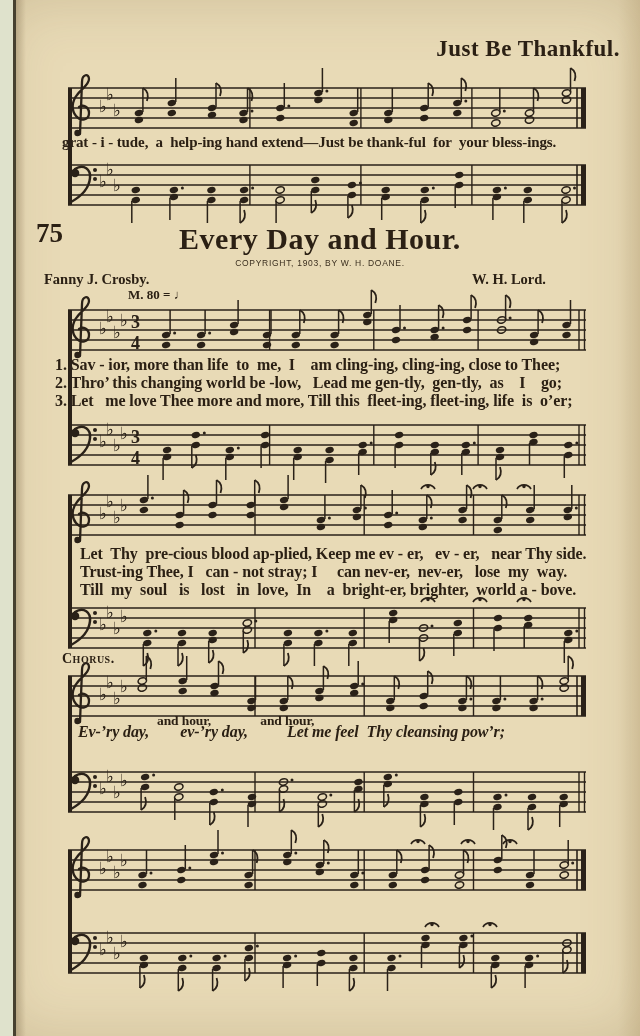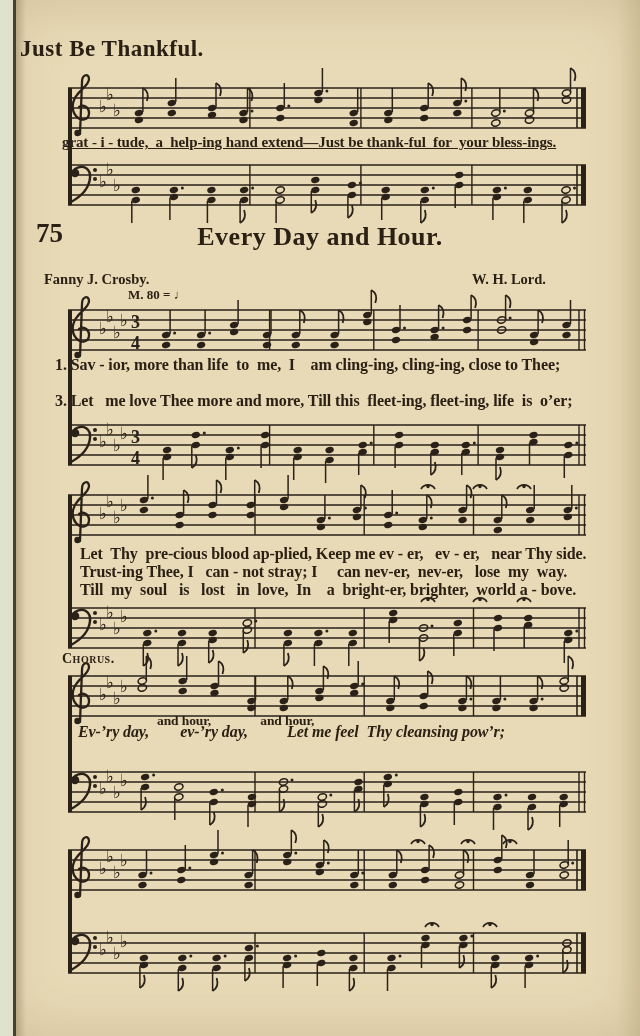--- a/index.html
+++ b/index.html
@@ -11,31 +11,31 @@
     color:#2b2014;
   }
   .edge-strip{position:absolute;left:0;top:0;width:13px;height:1036px;background:#dfe2cc;}
   .edge-line{position:absolute;left:13px;top:0;width:3px;height:1036px;background:#46402f;}
   .edge-shadow{position:absolute;left:16px;top:0;width:10px;height:1036px;
     background:linear-gradient(to right, rgba(90,70,40,.28), rgba(90,70,40,0));}
   .right-shade{position:absolute;right:0;top:0;width:22px;height:1036px;
     background:linear-gradient(to left, rgba(150,120,70,.18), rgba(150,120,70,0));}
 
   .t{position:absolute;white-space:pre;}
-  .prev-title{left:20px;top:36px;width:600px;text-align:left;font-size:23px;font-weight:bold;letter-spacing:.5px;}
+  .prev-title{left:20px;top:36px;width:600px;text-align:right;font-size:23px;font-weight:bold;letter-spacing:.5px;}
   .hymn-number{left:36px;top:218px;font-size:27px;font-weight:bold;}
-  .hymn-title{left:20px;top:222px;width:600px;text-align:center;font-size:26px;font-weight:bold;letter-spacing:.5px;}
+  .hymn-title{left:20px;top:222px;width:600px;text-align:center;font-size:30px;font-weight:bold;letter-spacing:.5px;}
   .copyright{left:20px;top:258px;width:600px;text-align:center;
     font-family:"Liberation Sans",sans-serif;font-size:8.5px;letter-spacing:.7px;color:#3a2e1e;}
   .lyricist{left:44px;top:271px;font-size:14.5px;font-weight:bold;}
   .composer{left:472px;top:271px;font-size:14.5px;font-weight:bold;}
   .tempo{left:84px;top:287px;font-size:13px;font-weight:bold;font-family:"Liberation Serif","DejaVu Sans",serif;margin-left:44px;}
 
   .lyric{font-weight:bold;font-size:16px;letter-spacing:-.1px;}
-  .top-lyric{left:62px;top:134px;font-size:15px;text-decoration:underline;}
+  .top-lyric{left:62px;top:134px;font-size:15px;}
   .v1{left:55px;top:356px;} .v2{left:55px;top:374px;} .v3{left:55px;top:392px;}
   .c1{left:80px;top:545px;} .c2{left:80px;top:563px;} .c3{left:80px;top:581px;}
   .chorus-label{left:62px;top:651px;font-size:14px;font-weight:bold;font-variant:small-caps;letter-spacing:.5px;}
   .chorus-line{left:78px;top:723px;font-style:italic;}
   .chorus-echo{left:157px;top:713px;font-size:13.5px;}
   .final-line{left:76px;top:902px;color:#4a3c28;}
 
   .staff{position:absolute;left:66px;width:524px;height:88px;}
   .connector{position:absolute;left:68px;width:4px;background:#2a2118;}
 </style>
@@ -187,20 +187,21 @@
         <line x1="496" y1="58" x2="496" y2="80" stroke="#2a2118" stroke-width="1.5"></line>
         <path d="M496,80 q7,-4 4,-13" fill="none" stroke="#2a2118" stroke-width="1.8"></path>
         <circle cx="508.5" cy="45" r="1.5" fill="#2a2118"></circle>
         <line x1="511" y1="22" x2="511" y2="62" stroke="#2a2118" stroke-width="1.6"></line>
           <rect x="515" y="22" width="5" height="40" fill="#2a2118"></rect>
       </svg></div>
   <div class="connector" style="top:88px;height:117px"></div>
 
   <div class="t hymn-number">75</div>
   <div class="t hymn-title">Every Day and Hour.</div>
+  <div class="t copyright">COPYRIGHT, 1903, BY W. H. DOANE.</div>
   <div class="t lyricist">Fanny J. Crosby.</div>
   <div class="t composer">W. H. Lord.</div>
   <div class="t tempo">M. 80 = ♩</div>
 
   <div class="staff" style="top:288px"><svg viewBox="0 0 524 88" width="524" height="88" xmlns="http://www.w3.org/2000/svg">
         <line x1="2" y1="22" x2="520" y2="22" stroke="#2a2118" stroke-width="1.3"></line>
         <line x1="2" y1="32" x2="520" y2="32" stroke="#2a2118" stroke-width="1.3"></line>
         <line x1="2" y1="42" x2="520" y2="42" stroke="#2a2118" stroke-width="1.3"></line>
         <line x1="2" y1="52" x2="520" y2="52" stroke="#2a2118" stroke-width="1.3"></line>
         <line x1="2" y1="62" x2="520" y2="62" stroke="#2a2118" stroke-width="1.3"></line>
@@ -264,20 +265,21 @@
         <ellipse cx="468.1" cy="54" rx="4.3" ry="3.1" transform="rotate(-18 468.1 54)" fill="#2a2118"></ellipse>
         <line x1="472.1" y1="46" x2="472.1" y2="22" stroke="#2a2118" stroke-width="1.5"></line>
         <path d="M472.1,22 q7,4 4,13" fill="none" stroke="#2a2118" stroke-width="1.8"></path>
         <ellipse cx="500.5" cy="37" rx="4.3" ry="3.1" transform="rotate(-18 500.5 37)" fill="#2a2118"></ellipse>
         <ellipse cx="500.5" cy="47" rx="4.3" ry="3.1" transform="rotate(-18 500.5 47)" fill="#2a2118"></ellipse>
         <line x1="504.5" y1="36" x2="504.5" y2="12" stroke="#2a2118" stroke-width="1.5"></line>
         <line x1="513" y1="22" x2="513" y2="62" stroke="#2a2118" stroke-width="1.4"></line>
           <line x1="518.5" y1="22" x2="518.5" y2="62" stroke="#2a2118" stroke-width="1.4"></line>
       </svg></div>
   <div class="t lyric v1">1. Sav - ior, more than life  to  me,  I    am cling-ing, cling-ing, close to Thee;</div>
+  <div class="t lyric v2">2. Thro’ this changing world be -low,   Lead me gen-tly,  gen-tly,  as    I    go;</div>
   <div class="t lyric v3">3. Let   me love Thee more and more, Till this  fleet-ing, fleet-ing, life  is  o’er;</div>
   <div class="staff" style="top:403px"><svg viewBox="0 0 524 88" width="524" height="88" xmlns="http://www.w3.org/2000/svg">
         <line x1="2" y1="22" x2="520" y2="22" stroke="#2a2118" stroke-width="1.3"></line>
         <line x1="2" y1="32" x2="520" y2="32" stroke="#2a2118" stroke-width="1.3"></line>
         <line x1="2" y1="42" x2="520" y2="42" stroke="#2a2118" stroke-width="1.3"></line>
         <line x1="2" y1="52" x2="520" y2="52" stroke="#2a2118" stroke-width="1.3"></line>
         <line x1="2" y1="62" x2="520" y2="62" stroke="#2a2118" stroke-width="1.3"></line>
         <line x1="3" y1="22" x2="3" y2="62" stroke="#2a2118" stroke-width="2"></line>
         <circle cx="9" cy="30" r="4.3" fill="#2a2118"></circle>
           <path d="M9,26 C18,20 25,27 24,35 C23,46 14,54 5,59" fill="none" stroke="#2a2118" stroke-width="2.5" stroke-linecap="round"></path>

